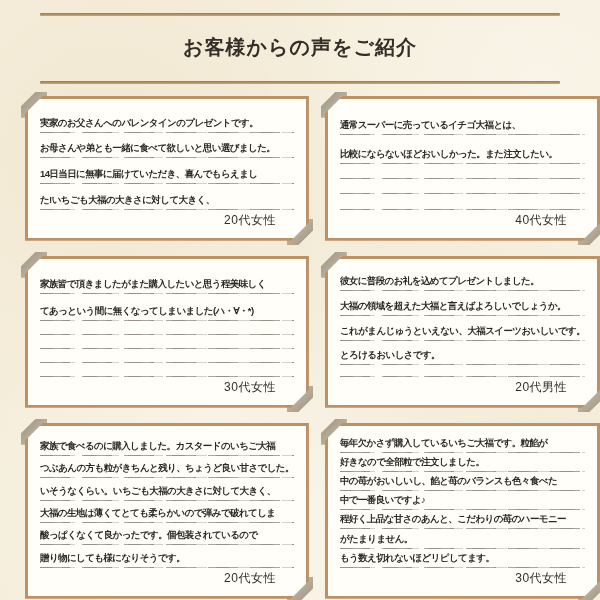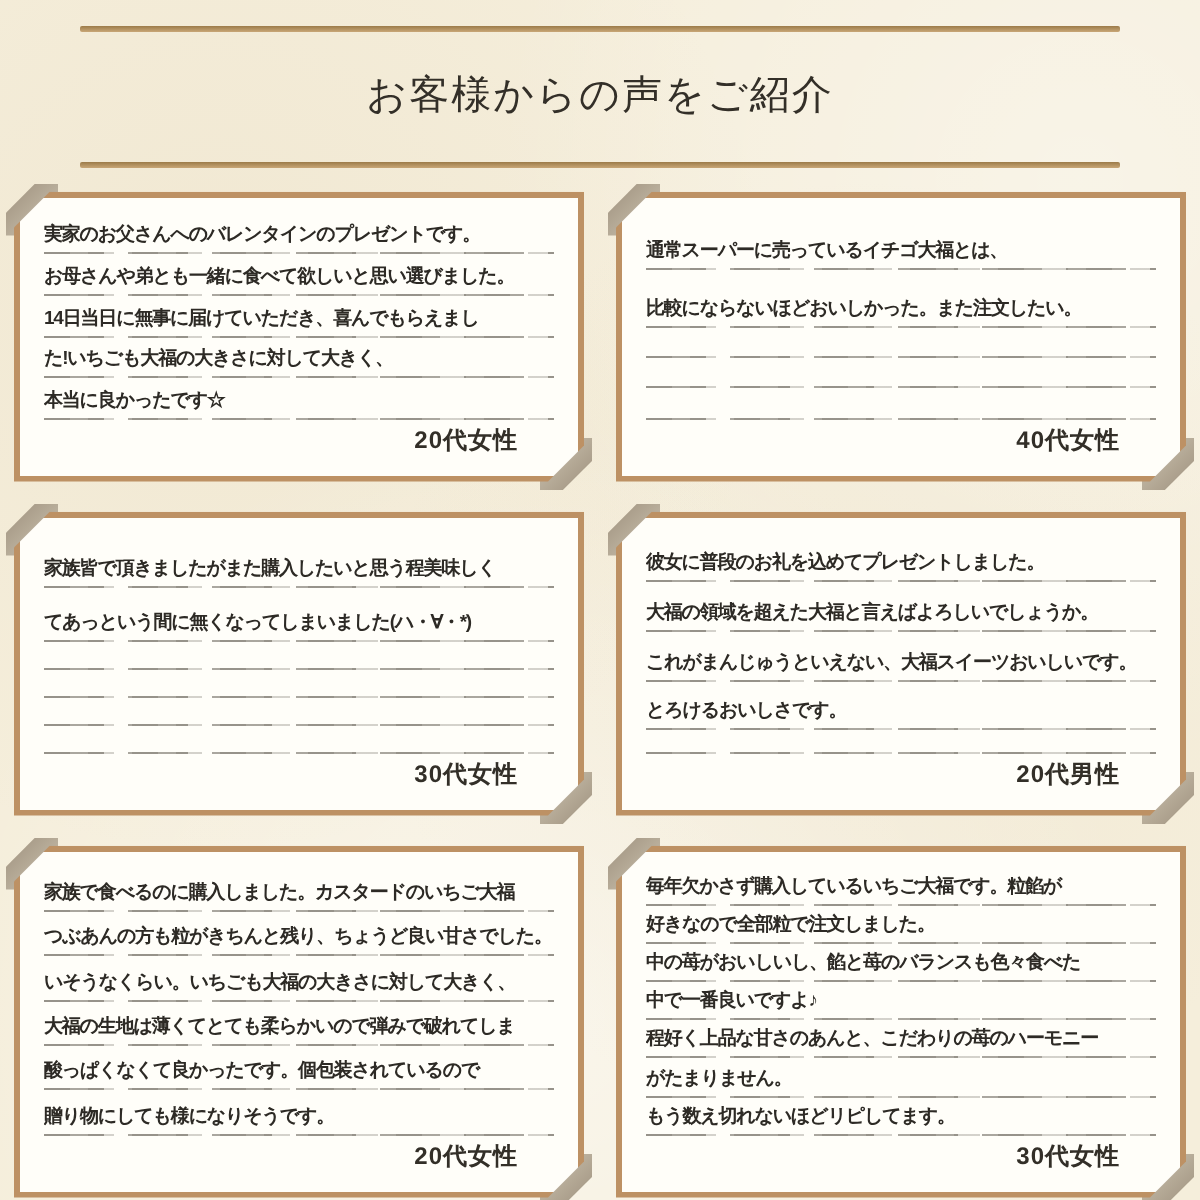--- a/index.html
+++ b/index.html
@@ -25,33 +25,33 @@
     margin: 13px 40px 0 40px;
   }
   .rule {
     height: 3px;
     background: linear-gradient(var(--rule1, #9c7b49), var(--rule2, #c9a777));
     border-radius: 1px;
   }
   .title {
     text-align: center;
     font-size: 20px;
-    font-weight: normal;
+    font-weight: bold;
     letter-spacing: 1px;
     color: var(--title, #332f28);
     padding: 5px 0 6px 0;
   }
 
   
   .grid {
     display: grid;
     grid-template-columns: 1fr 1fr;
     grid-template-rows: 145px 152px 176px;
     gap: 15px 16px;
-    padding: 0 7px;
+    padding: 0 25px;
     margin-top: 12px;
   }
 
   .note {
     position: relative;
   }
 
   
   .fold {
     position: absolute;
@@ -100,21 +100,21 @@
   }
 
   .author {
     flex: 0 0 auto;
     height: 22px;
     display: flex;
     align-items: center;
     justify-content: flex-end;
     padding-right: 18px;
     font-size: 12px;
-    font-weight: bold;
+    font-weight: normal;
     letter-spacing: 0.5px;
     color: var(--title, #332f28);
   }
 </style>
 </head>
 <body>
 
 <header class="header">
   <div class="rule"></div>
   <h1 class="title">お客様からの声をご紹介</h1>
@@ -124,21 +124,20 @@
 <main class="grid">
 
   <article class="note">
     <div class="fold tl"></div>
     <div class="fold br"></div>
     <div class="note-body">
       <div class="row">実家のお父さんへのバレンタインのプレゼントです。</div>
       <div class="row">お母さんや弟とも一緒に食べて欲しいと思い選びました。</div>
       <div class="row">14日当日に無事に届けていただき、喜んでもらえまし</div>
       <div class="row">た!いちごも大福の大きさに対して大きく、</div>
-      <div class="row">本当に良かったです☆</div>
       <div class="author">20代女性</div>
     </div>
   </article>
 
   <article class="note">
     <div class="fold tl"></div>
     <div class="fold br"></div>
     <div class="note-body">
       <div class="row">通常スーパーに売っているイチゴ大福とは、</div>
       <div class="row">比較にならないほどおいしかった。また注文したい。</div>

